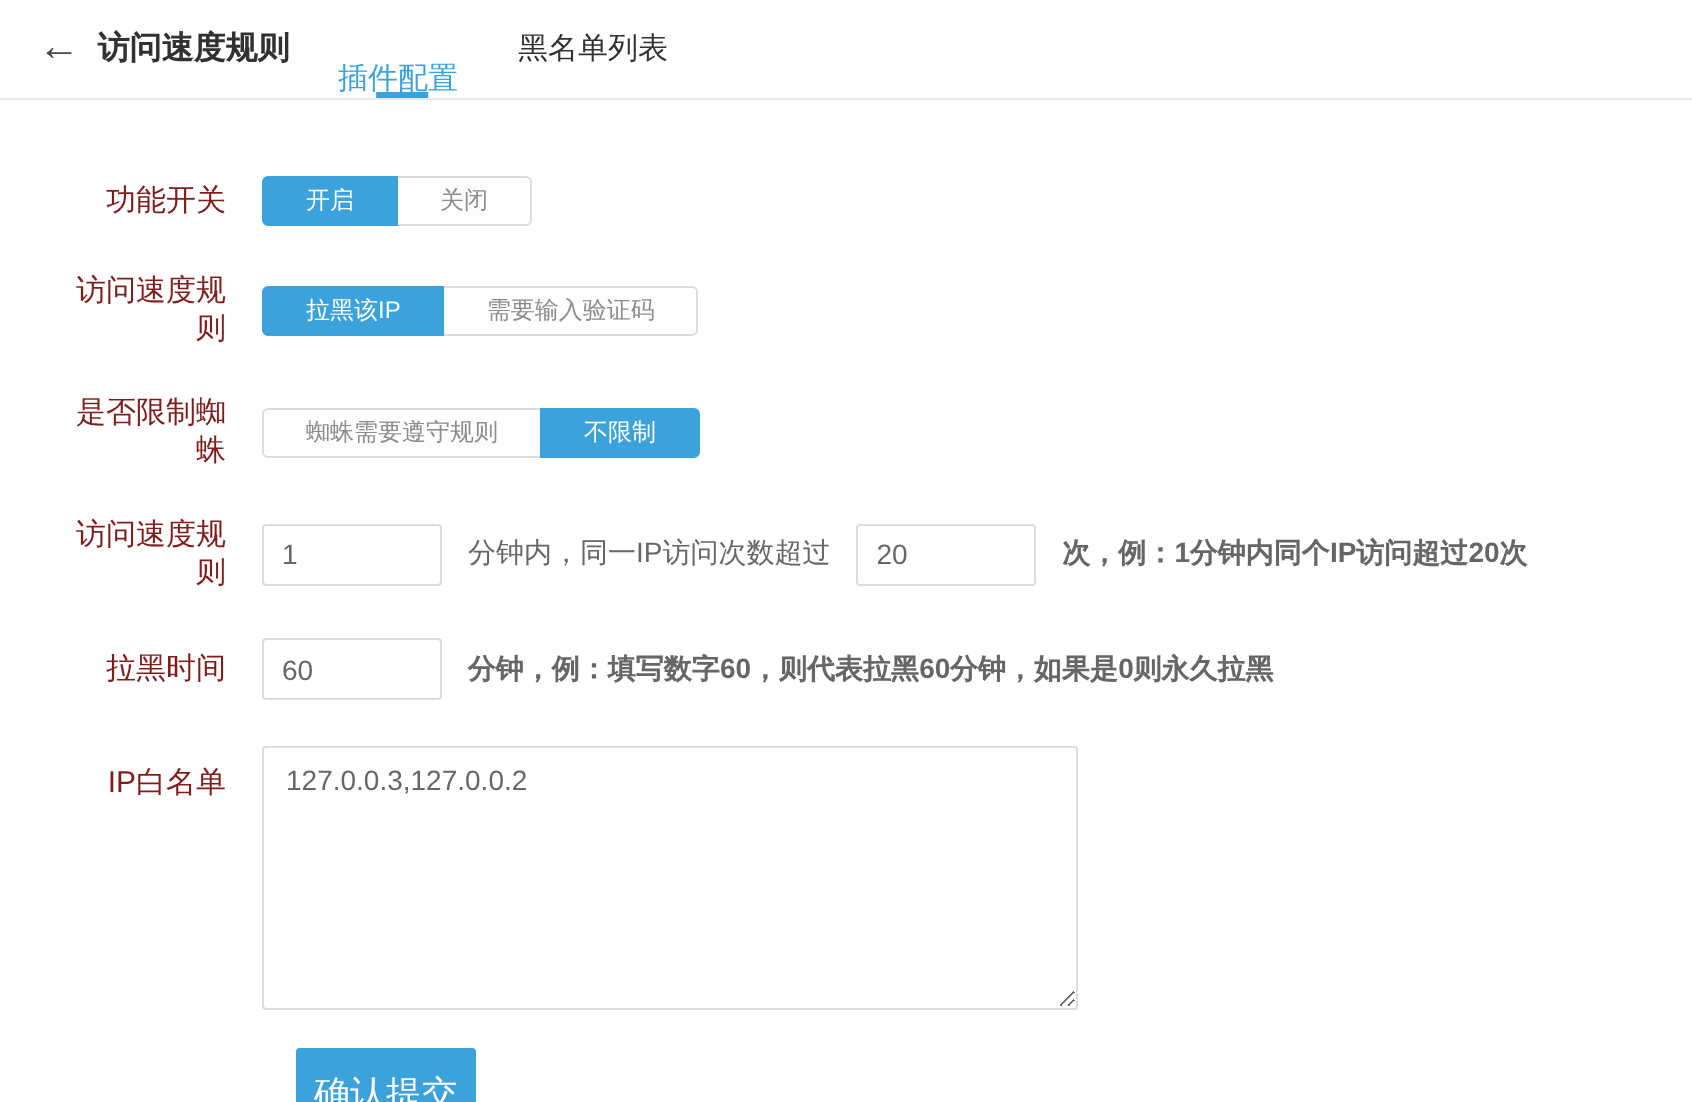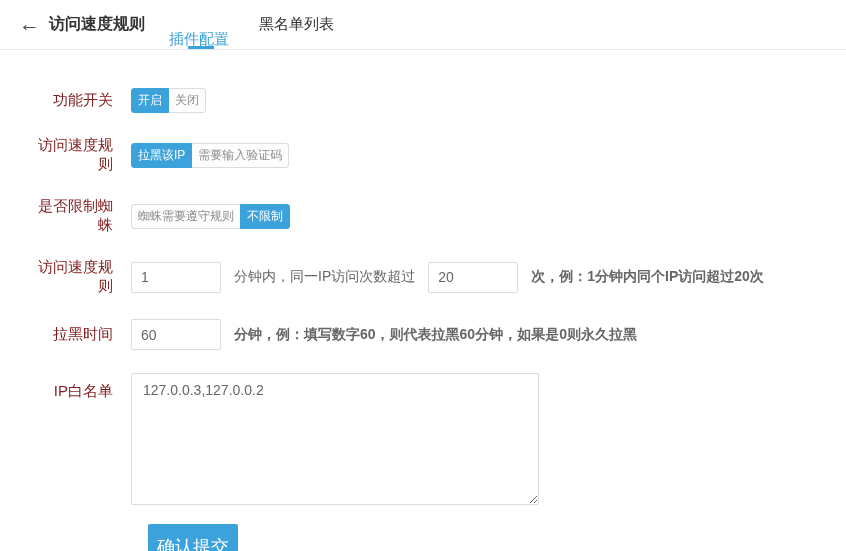--- a/index.html
+++ b/index.html
@@ -22,21 +22,21 @@
   
   .form { padding: 38px 0 0 30px; }
   .row { display: flex; align-items: center; margin-bottom: 23px; }
   .row.top { align-items: flex-start; }
   .lbl { width: 83px; flex-shrink: 0; text-align: right; margin-right: 18px;
     font-size: 15px; color: #7f1d1d; }
   .row.top .lbl { padding-top: 9px; }
 
   
   .seg { display: inline-flex; }
-  .seg-btn { height: 25px; line-height: 23px; padding: 0 6px; font-size: 12px;
+  .seg-btn { height: 25px; line-height: 23px; padding: 0 21px; font-size: 12px;
     background: #fdfdfd; border: 1px solid #dcdcdc; color: #8c8c8c;
     cursor: pointer; font-family: inherit; }
   .seg-btn + .seg-btn { margin-left: -1px; }
   .seg-btn:first-child { border-radius: 3px 0 0 3px; }
   .seg-btn:last-child { border-radius: 0 3px 3px 0; }
   .seg-btn.active { background: #3CA2DB; border-color: #3CA2DB; color: #fff;
     position: relative; z-index: 1; }
 
   
   .inline { display: flex; align-items: center; }

